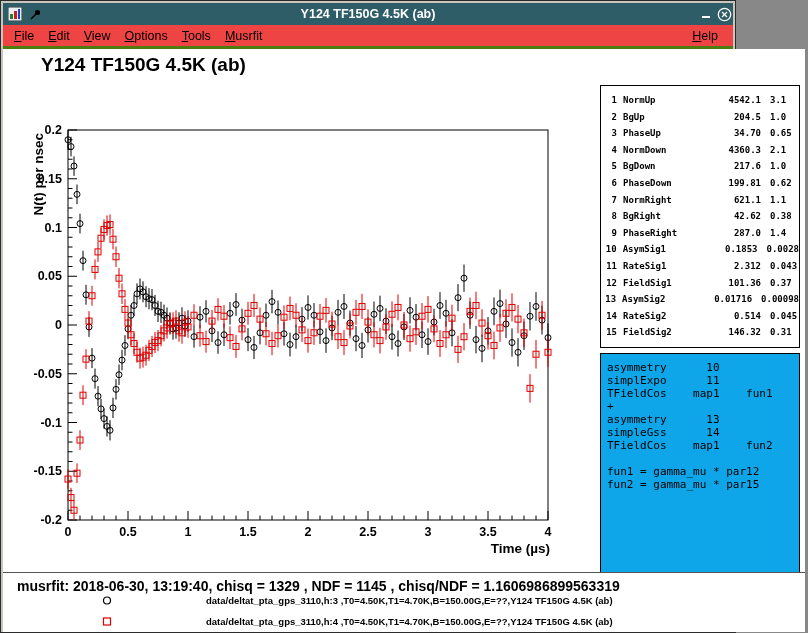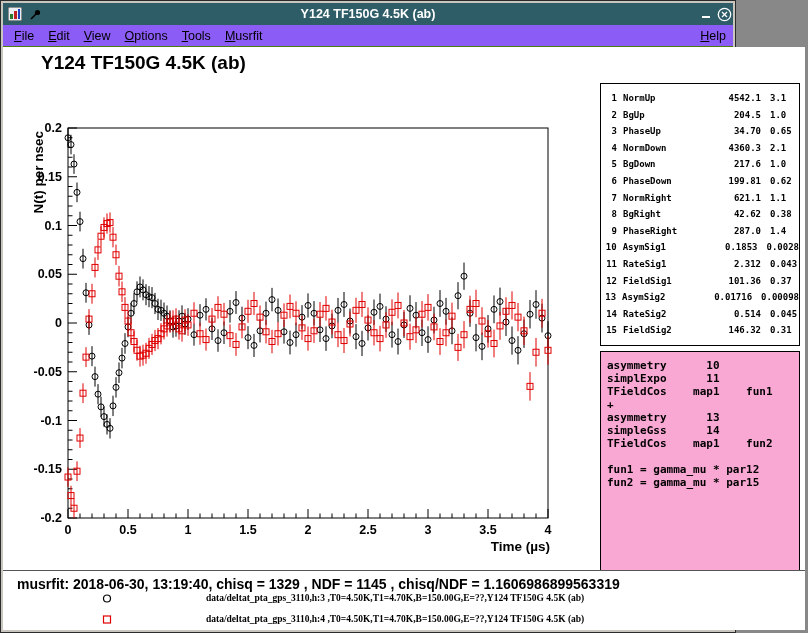--- a/index.html
+++ b/index.html
@@ -5,44 +5,44 @@
   html,body{margin:0;padding:0;background:#888;}
   body{width:808px;height:633px;overflow:hidden;font-family:"Liberation Sans",sans-serif;}
   .window{width:736px;height:633px;box-sizing:border-box;border:1px solid #2b2b2b;background:#c9c6c0;padding:2px;}
   
   .titlebar{height:22px;background:#2e5d68;display:flex;align-items:center;position:relative;color:#fff;}
   .tb-icon{width:16px;height:16px;margin-left:4px;display:inline-flex;align-items:center;justify-content:center;}
   .tb-title{position:absolute;left:0;right:0;text-align:center;font-weight:bold;font-size:12.5px;pointer-events:none;}
   .tb-right{margin-left:auto;display:flex;align-items:center;z-index:2;}
   .tb-btn{width:18px;height:16px;display:inline-flex;align-items:center;justify-content:center;cursor:default;}
   
-  .menubar{height:21px;background:#8b5cf6;border-bottom:1px solid #4d7c0f;display:flex;align-items:center;font-size:12.5px;color:#000;padding-left:4px;}
+  .menubar{height:21px;background:#ef4444;border-bottom:3px solid #4d7c0f;display:flex;align-items:center;font-size:12.5px;color:#000;padding-left:4px;}
   .menu-item{display:inline-block;padding:2px 7px;}
   .menu-item::first-letter{text-decoration:underline;}
-  .menu-help{margin-left:auto;margin-right:0;}
+  .menu-help{margin-left:auto;margin-right:8px;}
   
   .content{position:relative;background:#fff;height:583px;width:802px;overflow:hidden;}
   .plot-title{position:absolute;left:38px;top:5px;font-size:19px;font-weight:bold;color:#000;}
   svg.plot{position:absolute;left:0;top:0;}
   .tick-label{font-family:"Liberation Sans",sans-serif;font-size:12.5px;font-weight:bold;fill:#000;}
   .axis-title{font-family:"Liberation Sans",sans-serif;font-size:13.5px;font-weight:bold;fill:#000;}
   
   .param-box{position:absolute;left:597px;top:36px;width:200px;height:263px;box-sizing:border-box;border:1px solid #000;background:#fff;font-family:"DejaVu Sans Mono",monospace;font-weight:bold;font-size:9px;padding-top:6px;}
   .param-row{display:flex;height:16.6px;line-height:16.6px;white-space:pre;}
   .pr-idx{width:16px;text-align:right;}
   .pr-name{width:84px;padding-left:6px;}
   .pr-val{width:54px;text-align:right;}
   .pr-err{flex:1;text-align:left;padding-left:9px;}
-  .theory-box{position:absolute;left:597px;top:304px;width:200px;height:220px;box-sizing:border-box;border:1px solid #000;background:#f9a8d4;font-family:"DejaVu Sans Mono",monospace;font-weight:bold;font-size:11px;padding:7px 0 0 6px;}
+  .theory-box{position:absolute;left:597px;top:304px;width:200px;height:220px;box-sizing:border-box;border:1px solid #000;background:#0ea5e9;font-family:"DejaVu Sans Mono",monospace;font-weight:normal;font-size:11px;padding:7px 0 0 6px;}
   .theory-line{white-space:pre;line-height:13px;min-height:13px;}
   
   .bottom-sep{position:absolute;left:0;top:523px;width:802px;border-top:1px solid #555;}
   .status-line{position:absolute;left:14px;top:529px;font-size:14px;font-weight:bold;color:#000;}
   .legend{position:absolute;left:0;top:541px;width:802px;}
-  .legend-row{position:relative;height:21px;font-family:Liberation Serif, serif;}
+  .legend-row{position:relative;height:21px;}
   .legend-row svg{position:absolute;left:96px;top:3px;}
   .legend-text{position:absolute;left:203px;top:5px;font-size:9.5px;font-weight:bold;color:#000;white-space:nowrap;}
 </style>
 </head>
 <body>
 
 <div class="window">
 
   <div class="titlebar">
     <span class="tb-icon">

